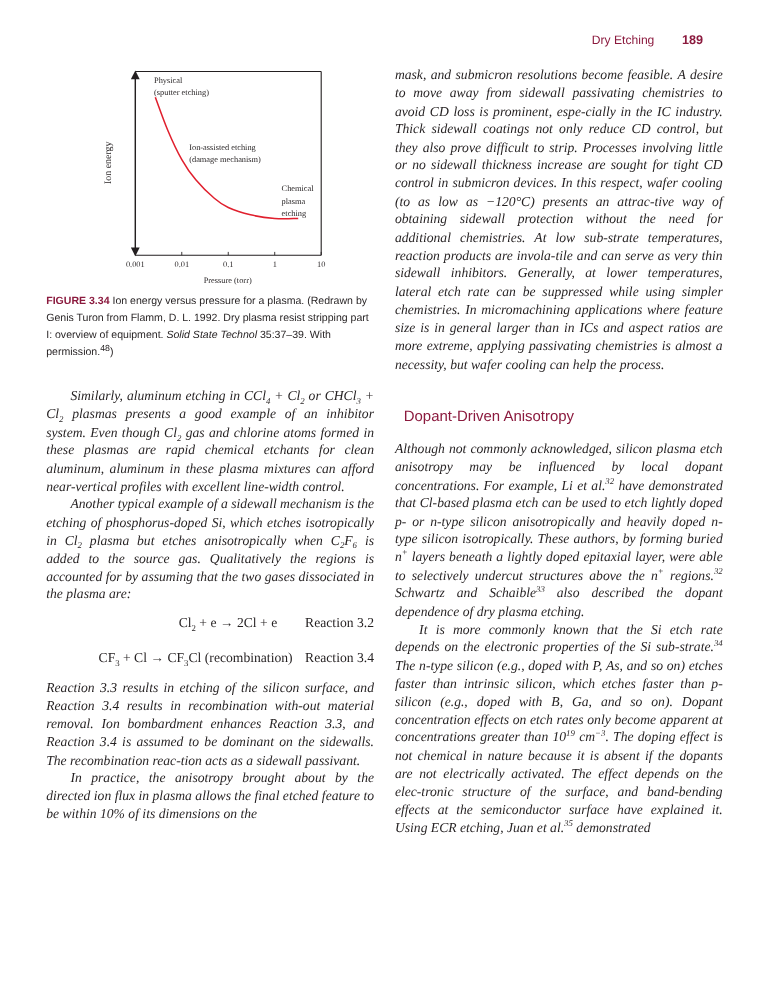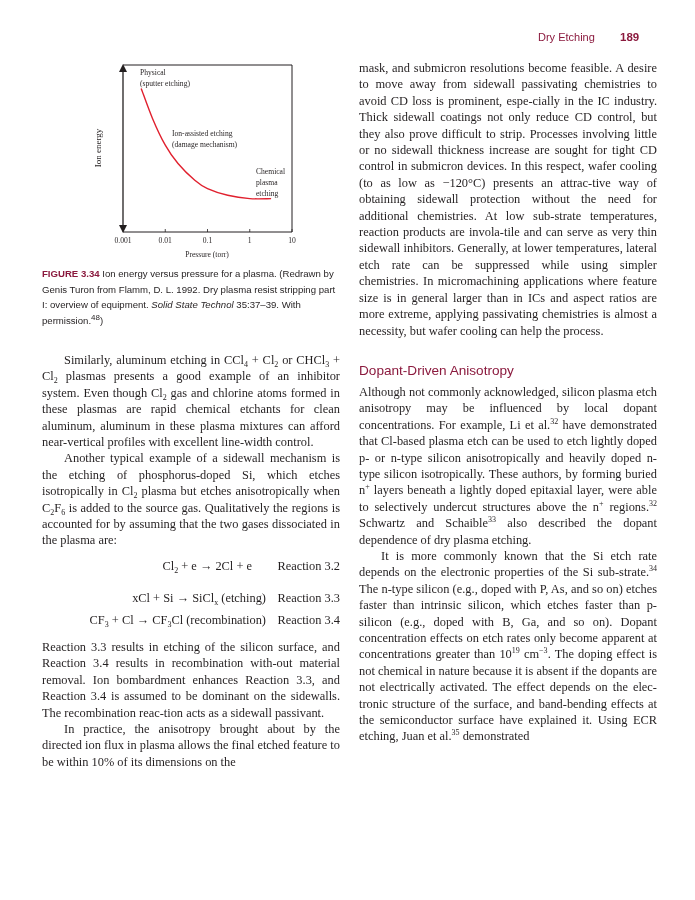--- a/index.html
+++ b/index.html
@@ -16,29 +16,29 @@
   .col-right { left: 359px; }
 
   .fig { position: absolute; left: 80px; top: 55px; width: 240px; height: 210px; }
   .fig svg text { font-family: "Liberation Serif", "DejaVu Serif", serif; fill: #231f20; }
 
   .caption { position: absolute; left: 42px; top: 266px; width: 300px;
              font-family: "Liberation Sans", "DejaVu Sans", sans-serif; font-size: 9.6px; line-height: 15.5px; color: #231f20; }
   .caption .lbl { color: #8b1a3e; font-weight: bold; }
   .caption i { font-style: italic; }
 
-  p.body { margin: 0; font-size: 12.4px; line-height: 16.4px; text-align: justify; }
+  p.body { margin: 0; font-size: 12.4px; line-height: 16.4px; text-align: justify; font-style: italic; }
   p.indent { text-indent: 22px; }
   sub, sup { font-size: 8px; line-height: 0; }
 
   .eq { position: relative; height: 22px; font-size: 12.4px; }
   .eq .lhs { position: absolute; right: 74px; top: 2px; text-align: right; white-space: nowrap; }
   .eq .rlbl { position: absolute; right: 0; top: 2px; white-space: nowrap; }
 
-  h2.section { margin: 0; font-family: "Liberation Sans", "DejaVu Sans", sans-serif; font-weight: normal;
+  h2.section { margin: 8px; font-family: "Liberation Sans", "DejaVu Sans", sans-serif; font-weight: normal;
                font-size: 13.6px; color: #8b1a3e; }
 </style>
 </head>
 <body>
 
 <div class="running-head">
   <span class="rh-title">Dry Etching</span>
   <span class="rh-page">189</span>
 </div>
 
@@ -91,24 +91,20 @@
   </p>
 
   <div style="height:8px;"></div>
   <div class="eq">
     <span class="lhs" style="right:88px;"><span>Cl</span><sub>2</sub><span> + e → 2Cl + e</span></span>
     <span class="rlbl">Reaction 3.2</span>
   </div>
   <div style="height:4px;"></div>
   <div style="height:6px;"></div>
   <div class="eq">
-    <span class="lhs"><span>xCl + Si → SiCl</span><sub>x</sub><span> (etching)</span></span>
-    <span class="rlbl">Reaction 3.3</span>
-  </div>
-  <div class="eq">
     <span class="lhs"><span>CF</span><sub>3</sub><span> + Cl → CF</span><sub>3</sub><span>Cl (recombination)</span></span>
     <span class="rlbl">Reaction 3.4</span>
   </div>
   <div style="height:6px;"></div>
   <p class="body">Reaction 3.3 results in etching of the silicon surface, and Reaction 3.4 results in recombination with-out material removal. Ion bombardment enhances Reaction 3.3, and Reaction 3.4 is assumed to be dominant on the sidewalls. The recombination reac-tion acts as a sidewall passivant.</p>
   <p class="body indent">In practice, the anisotropy brought about by the directed ion flux in plasma allows the final etched feature to be within 10% of its dimensions on the</p>
 </div>
 
 <div class="col col-right" style="top:60px;">
   <p class="body">mask, and submicron resolutions become feasible. A desire to move away from sidewall passivating chemistries to avoid CD loss is prominent, espe-cially in the IC industry. Thick sidewall coatings not only reduce CD control, but they also prove difficult to strip. Processes involving little or no sidewall thickness increase are sought for tight CD control in submicron devices. In this respect, wafer cooling (to as low as −120°C) presents an attrac-tive way of obtaining sidewall protection without the need for additional chemistries. At low sub-strate temperatures, reaction products are invola-tile and can serve as very thin sidewall inhibitors. Generally, at lower temperatures, lateral etch rate can be suppressed while using simpler chemistries. In micromachining applications where feature size is in general larger than in ICs and aspect ratios are more extreme, applying passivating chemistries is almost a necessity, but wafer cooling can help the process.</p>

